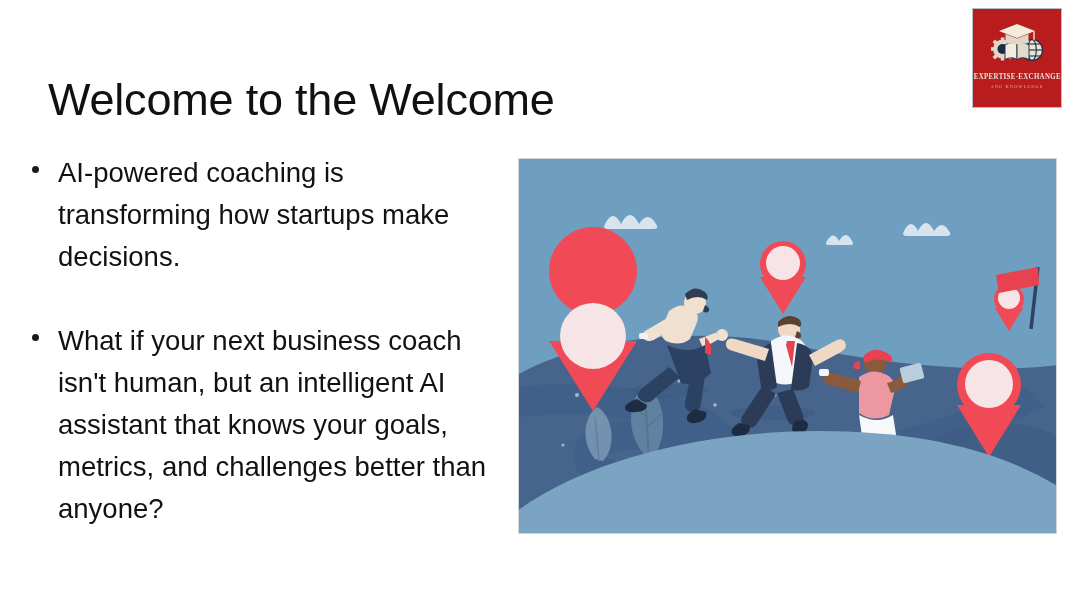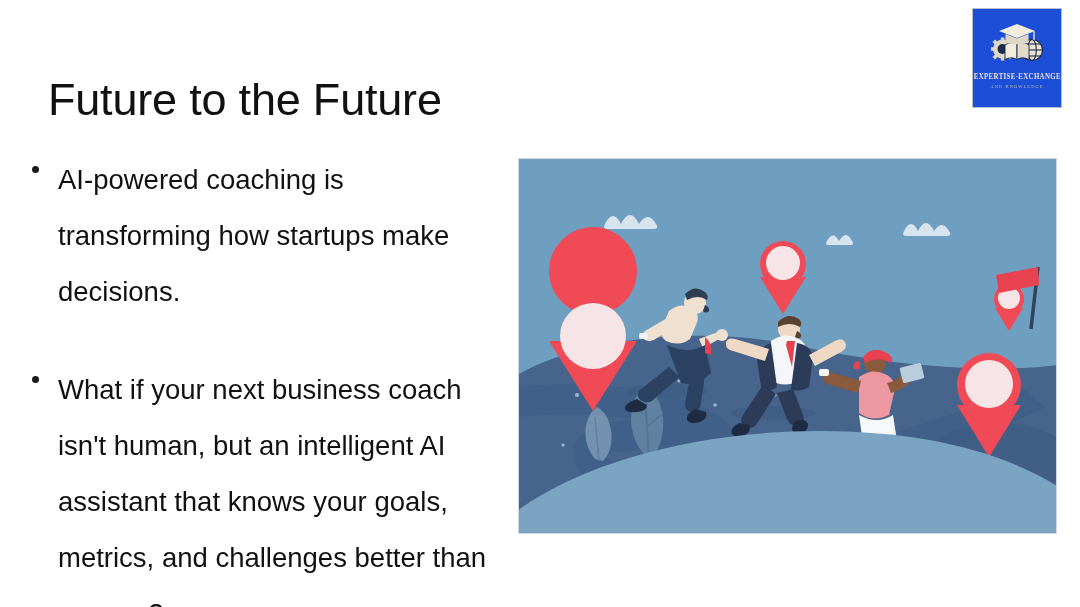--- a/index.html
+++ b/index.html
@@ -22,21 +22,21 @@
     background: #ffffff;
   }
 
   
   .logo {
     position: absolute;
     left: 972px;
     top: 8px;
     width: 90px;
     height: 100px;
-    background: #1d4ed8;
+    background: #b91c1c;
     border: 1px solid #b9bfc9;
     box-sizing: border-box;
     display: flex;
     flex-direction: column;
     align-items: center;
     justify-content: flex-start;
     padding-top: 9px;
   }
   .logo-emblem {
     width: 56px;
@@ -91,21 +91,21 @@
     flex: 0 0 auto;
     width: 7px;
     height: 7px;
     border-radius: 50%;
     background: #1a1a1a;
     margin-top: 14px;
     margin-right: 19px;
   }
   .bullet-text {
     font-size: 27.5px;
-    line-height: 56px;
+    line-height: 42px;
     color: #111111;
   }
 
   
   .illustration {
     position: absolute;
     left: 518px;
     top: 158px;
     width: 539px;
     height: 376px;
@@ -154,21 +154,21 @@
 
         <path d="M28 6 L46 13 L28 20 L10 13 Z" fill="#f2ecdd"></path>
         <path d="M16.5 16 L16.5 24 C16.5 27 39.5 27 39.5 24 L39.5 16 L28 20.5 Z" fill="#ded7c5"></path>
         <line x1="45" y1="13.2" x2="45" y2="22" stroke="#f2ecdd" stroke-width="1.3"></line>
       </svg>
     </span>
     <span class="logo-title">EXPERTISE-EXCHANGE</span>
     <span class="logo-sub">AND KNOWLEDGE</span>
   </div>
 
-  <h1 class="page-title">Future to the Future</h1>
+  <h1 class="page-title">Welcome to the Welcome</h1>
 
   <div class="bullets">
     <div class="bullet">
       <span class="bullet-dot"></span>
       <span class="bullet-text">AI-powered coaching is transforming how startups make decisions.</span>
     </div>
     <div class="bullet">
       <span class="bullet-dot"></span>
       <span class="bullet-text">What if your next business coach isn't human, but an intelligent AI assistant that knows your goals, metrics, and challenges better than anyone?</span>
     </div>

